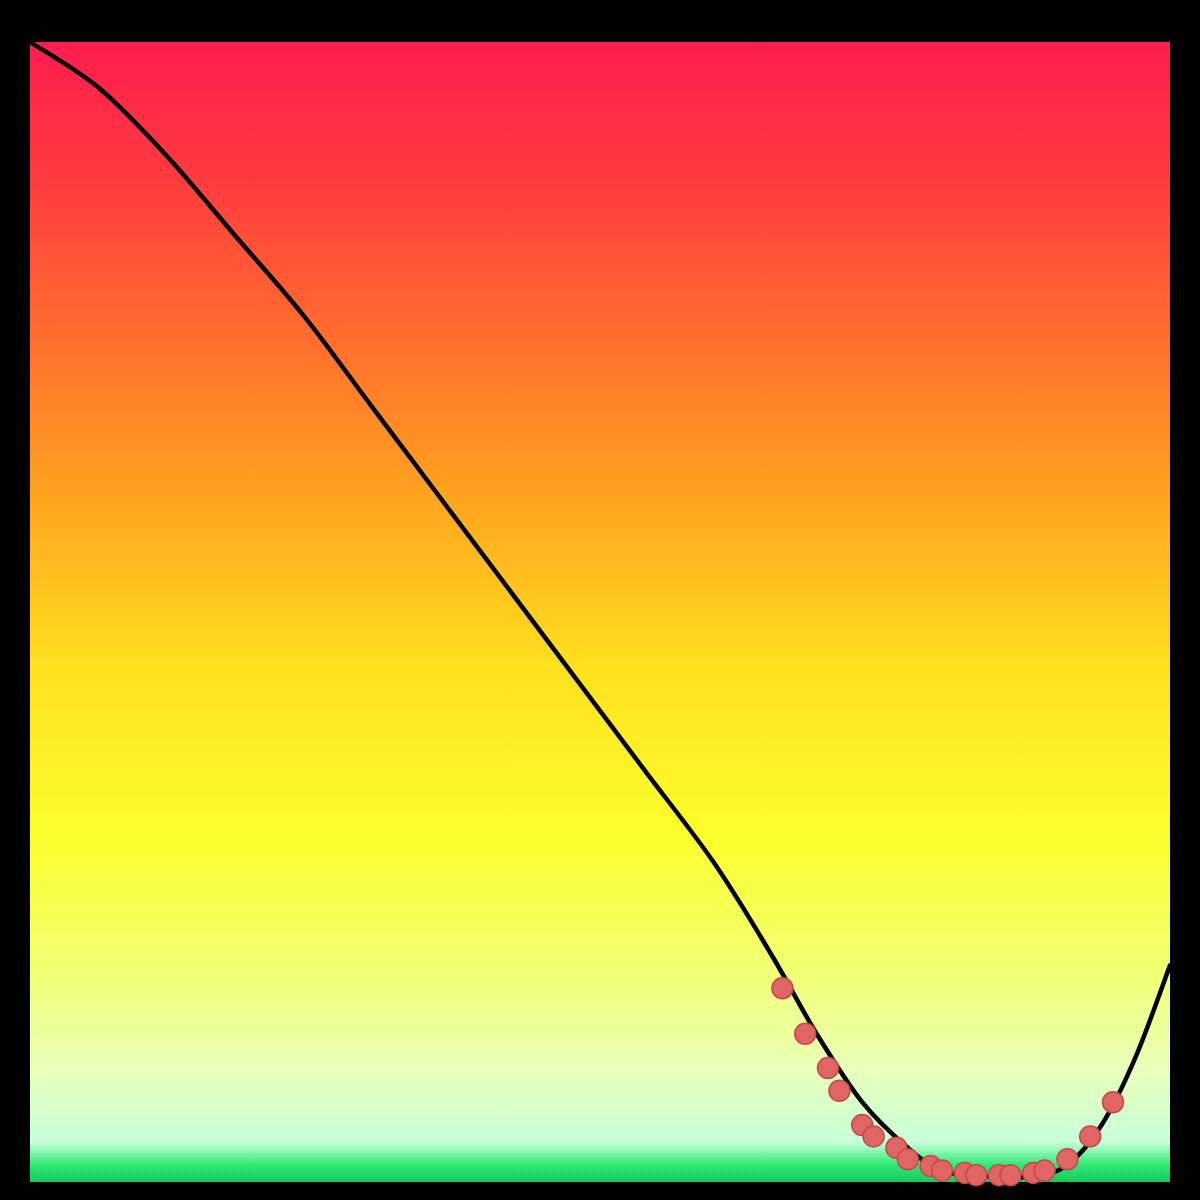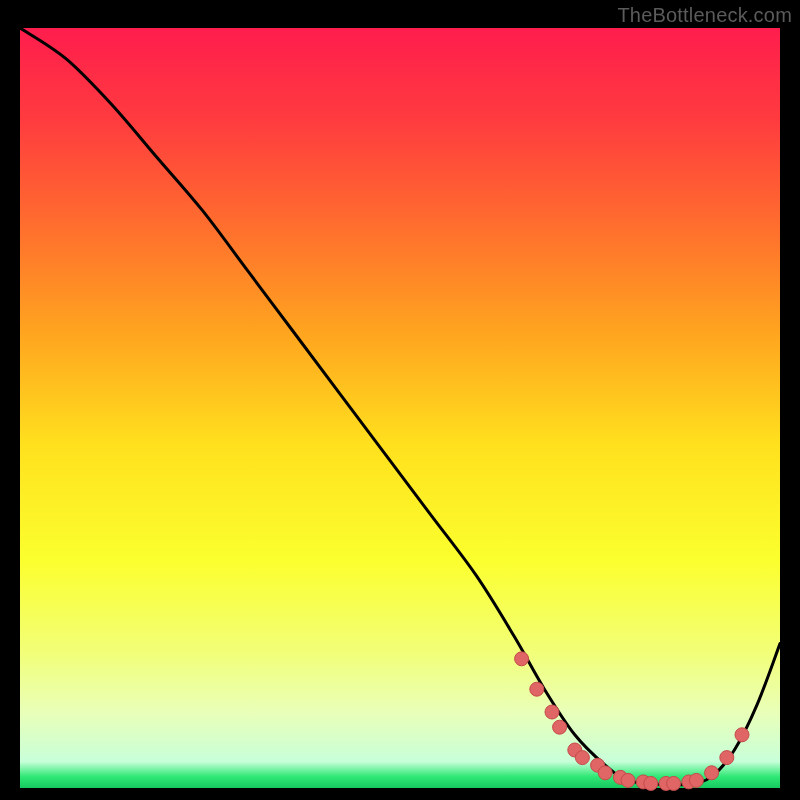--- a/index.html
+++ b/index.html
@@ -68,14 +68,13 @@
       <circle cx="643.1999999999999" cy="781.92" r="7" fill="#e06666" stroke="#c44a4a" stroke-width="1"></circle>
       <circle cx="650.8" cy="783.44" r="7" fill="#e06666" stroke="#c44a4a" stroke-width="1"></circle>
       <circle cx="666" cy="783.44" r="7" fill="#e06666" stroke="#c44a4a" stroke-width="1"></circle>
       <circle cx="673.6" cy="783.44" r="7" fill="#e06666" stroke="#c44a4a" stroke-width="1"></circle>
       <circle cx="688.8" cy="781.92" r="7" fill="#e06666" stroke="#c44a4a" stroke-width="1"></circle>
       <circle cx="696.4" cy="780.4" r="7" fill="#e06666" stroke="#c44a4a" stroke-width="1"></circle>
       <circle cx="711.6" cy="772.8" r="7" fill="#e06666" stroke="#c44a4a" stroke-width="1"></circle>
       <circle cx="726.8000000000001" cy="757.6" r="7" fill="#e06666" stroke="#c44a4a" stroke-width="1"></circle>
       <circle cx="742" cy="734.8" r="7" fill="#e06666" stroke="#c44a4a" stroke-width="1"></circle>
     </svg>
-  <div class="watermark">TheBottleneck.com</div>
 </div>
 
 </body></html>

